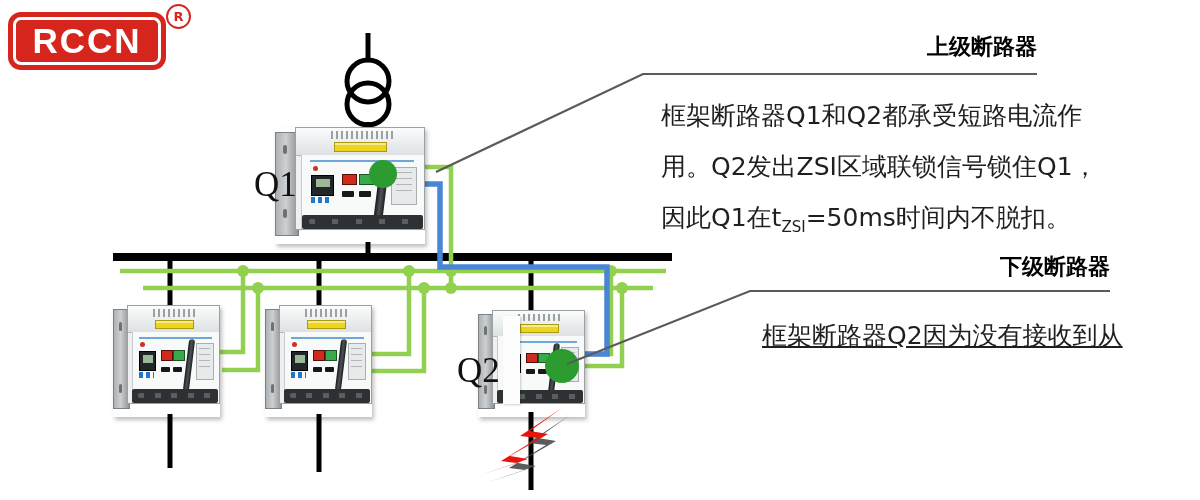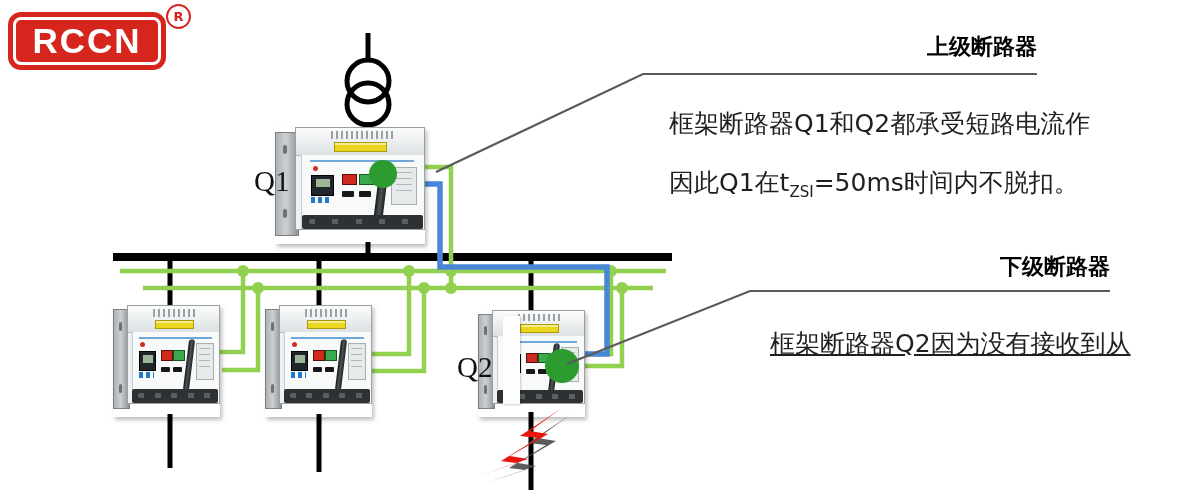--- a/index.html
+++ b/index.html
@@ -21,26 +21,26 @@
         display:flex;align-items:center;justify-content:center;}
   .logo-text{color:#ffffff;font-weight:bold;font-size:35px;letter-spacing:2px;
         font-family:"Liberation Sans","DejaVu Sans",sans-serif;}
   .reg-mark{left:166px;top:4px;width:21px;height:21px;border:2.5px solid #d6251d;
         border-radius:50%;color:#d6251d;font-size:13px;font-weight:bold;
         display:flex;align-items:center;justify-content:center;z-index:4;background:#fff;}
 
   
   .callout-title{font-size:22px;font-weight:bold;color:#000;text-align:right;}
   .callout-body{font-size:25px;color:#1f1f1f;}
-  .callout-body p{margin:16px;line-height:43px;white-space:nowrap;}
+  .callout-body p{margin:8px;line-height:43px;white-space:nowrap;}
   .subscr{font-size:15px;vertical-align:-6px;text-align:center;}
 
   
   .qlabel{font-family:"Liberation Serif","DejaVu Serif",serif;
-          font-size:29px;color:#111;z-index:4;}
+          font-size:35px;color:#111;z-index:4;}
 
   
   .breaker{box-shadow:2px 3px 4px rgba(0,0,0,0.25);}
   .b-left{position:absolute;left:0;top:4%;width:16%;height:89%;
           background:linear-gradient(90deg,#aeb2b5,#cdd0d2 45%,#8f9396);
           border:1px solid #7c8083;box-sizing:border-box;}
   .b-bolt{position:absolute;width:22%;height:9%;background:#6e7275;border-radius:2px;left:30%;}
   .b-body{position:absolute;left:13%;top:0;right:0;height:88%;
           background:#eef0f1;border:1px solid #9aa0a3;box-sizing:border-box;}
   .b-top{position:absolute;left:0;top:0;right:0;height:27%;
@@ -272,19 +272,20 @@
   </div>
 </div>
 <div class="abs reg-mark">R</div>
 
 <div class="abs txt qlabel" style="left:254px;top:165px;">Q1</div>
 <div class="abs txt qlabel" style="left:441px;top:351px;margin-left:16px;">Q2</div>
 
 <div class="abs txt callout-title" style="left:643px;top:32px;width:394px;">上级断路器</div>
 <div class="abs txt callout-body" style="left:653px;top:86px;width:470px;">
   <p>框架断路器Q1和Q2都承受短路电流作</p>
+  <p>用。Q2发出ZSI区域联锁信号锁住Q1，</p>
   <p><span>因此Q1在t</span><span class="subscr">ZSI</span><span>=50ms时间内不脱扣。</span></p>
 </div>
 
 <div class="abs txt callout-title" style="left:750px;top:252px;width:360px;">下级断路器</div>
 <div class="abs txt callout-body" style="left:754px;top:306px;width:420px;text-decoration:underline;">
   <p>框架断路器Q2因为没有接收到从</p>
 </div>
 
 </body></html>

